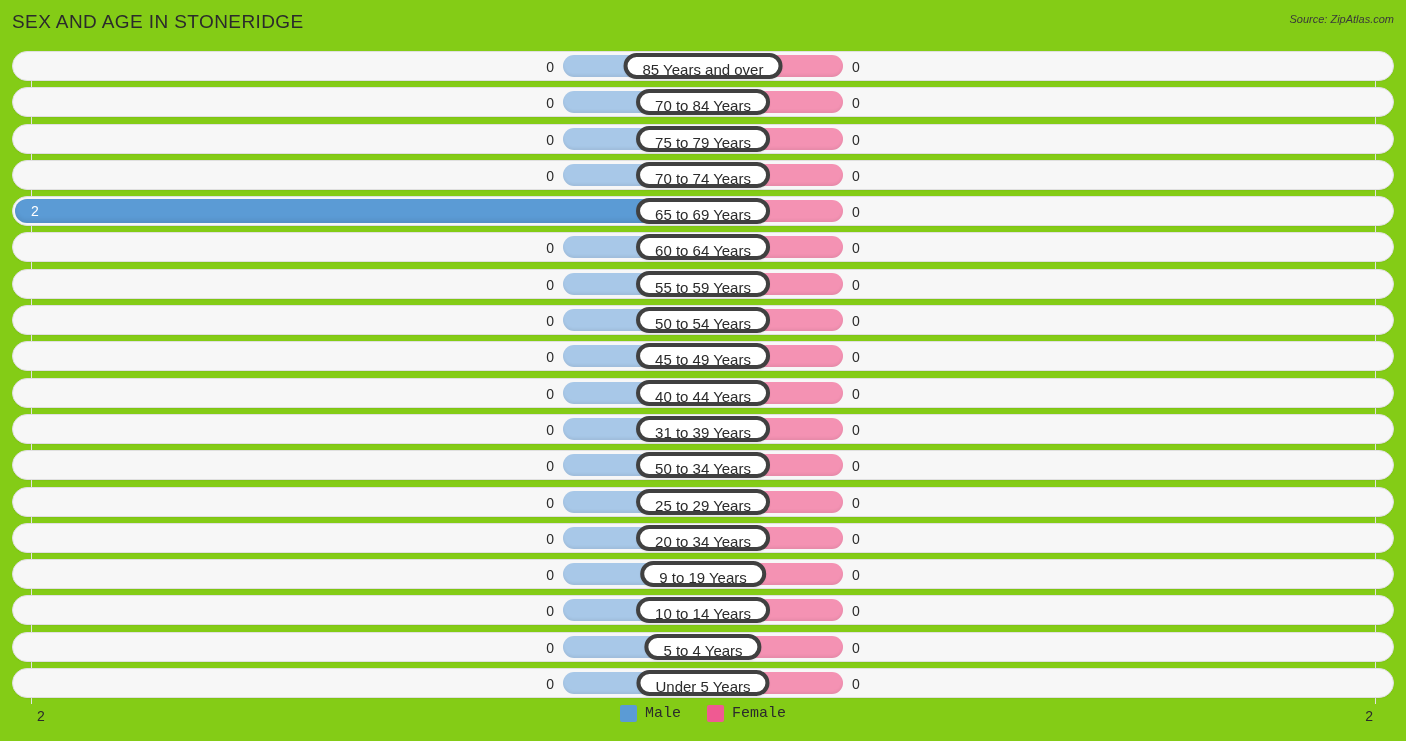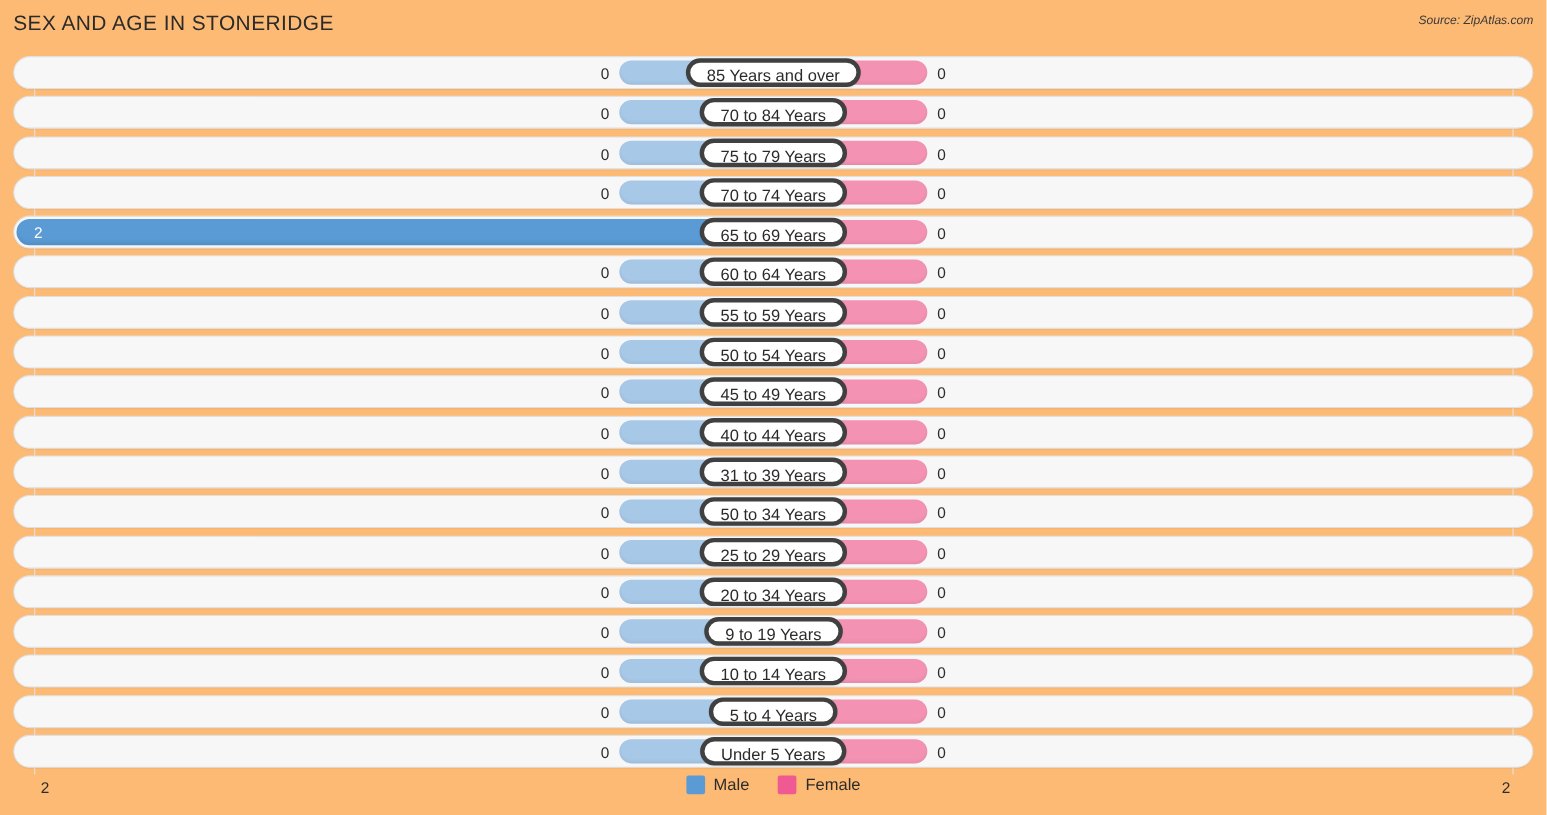--- a/index.html
+++ b/index.html
@@ -10,21 +10,21 @@
     height: 741px;
     background: #ffffff;
     font-family: "Liberation Sans", sans-serif;
     overflow: hidden;
   }
 
   .page {
     position: relative;
     width: 1406px;
     height: 741px;
-    background: #fdba74;
+    background: #84cc16;
     padding-left: 32px;
   }
 
   
   .chart-title {
     position: absolute;
     left: 12px;
     top: 11px;
     font-size: 19px;
     letter-spacing: 0.4px;
@@ -171,20 +171,21 @@
     justify-content: center;
     align-items: center;
     gap: 26px;
   }
   .legend-item {
     display: flex;
     align-items: center;
     gap: 8px;
     font-size: 15px;
     color: #2b2b2b;
+    font-family: Liberation Mono, monospace;
   }
   .swatch {
     width: 17px;
     height: 17px;
     border-radius: 2px;
     display: inline-block;
   }
   .swatch.male   { background: #5b9bd5; }
   .swatch.female { background: #ef5a92; }
 </style>

